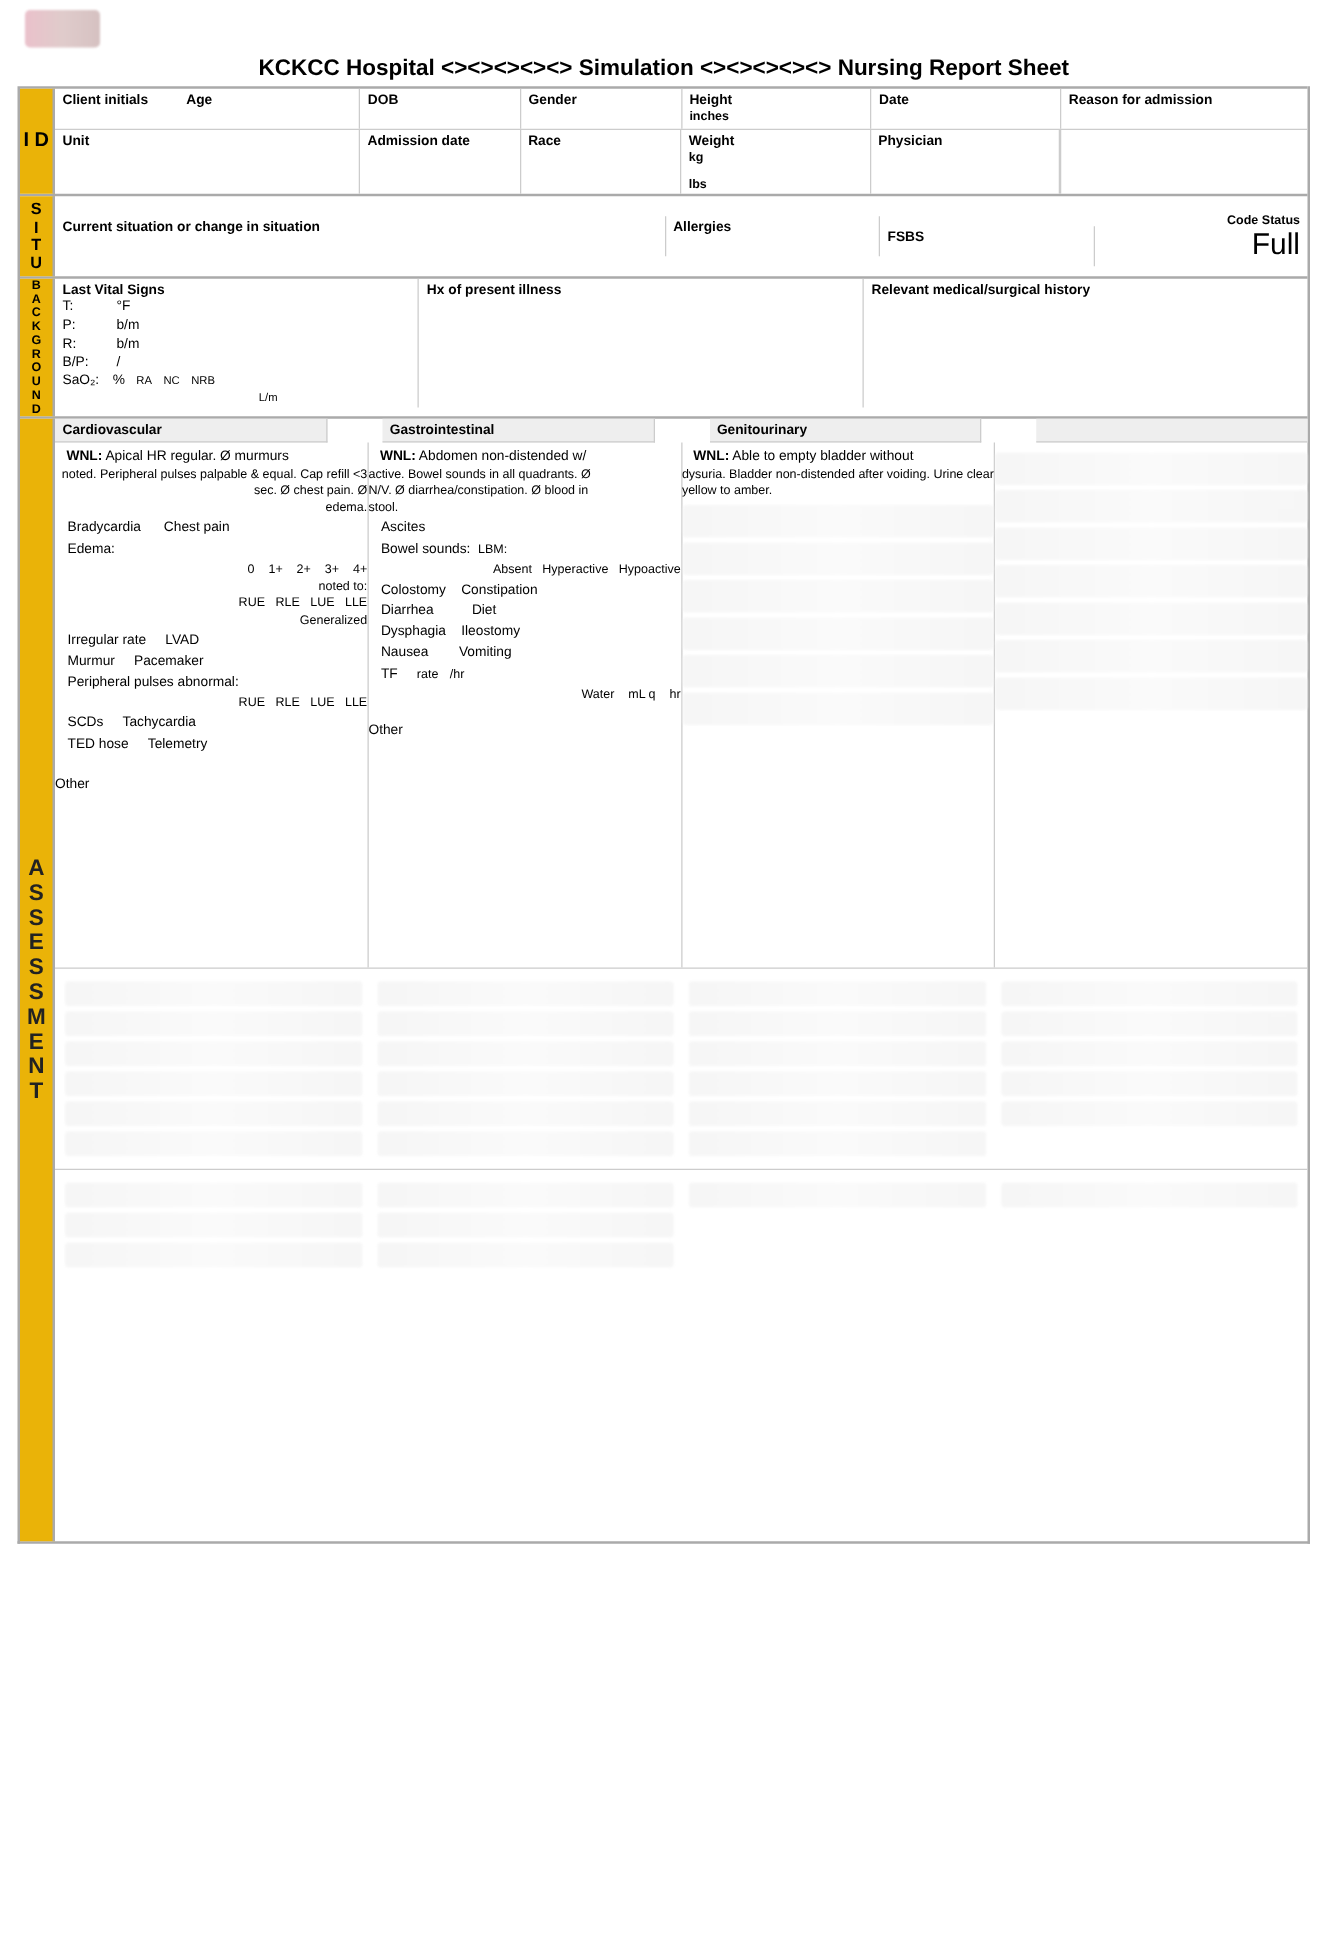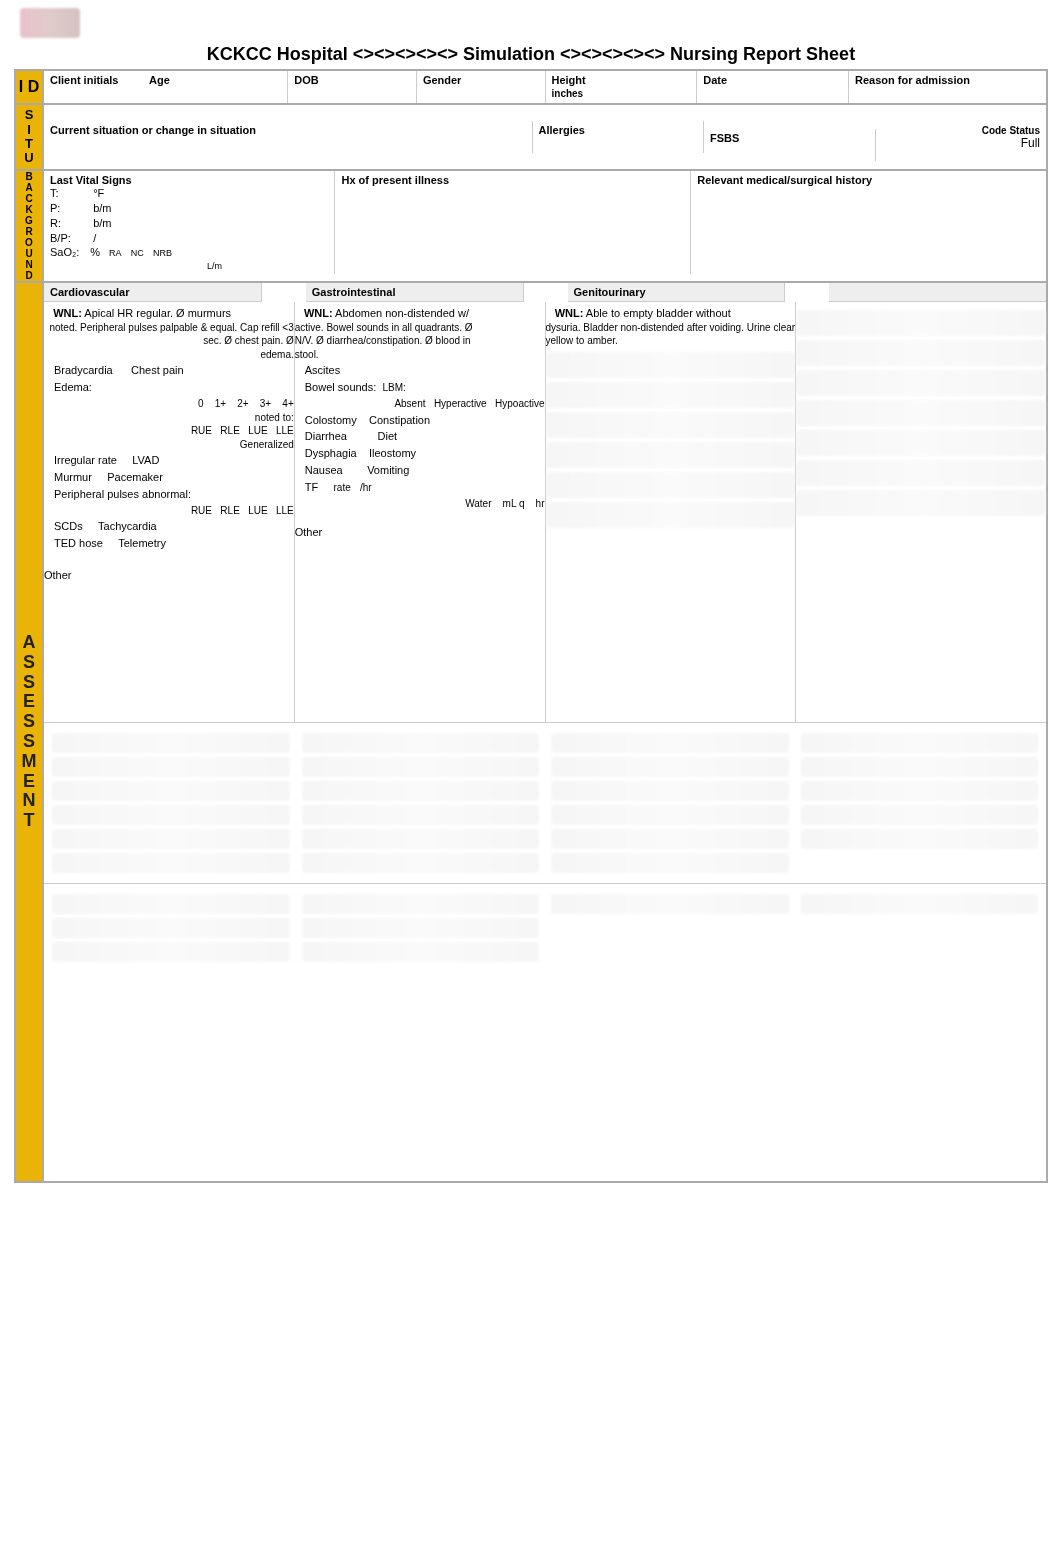--- a/index.html
+++ b/index.html
@@ -73,21 +73,21 @@
   .id-band .row2 .cell:nth-child(3){flex:1;}
   .id-band .row2 .cell:nth-child(4){flex:1.2;}
   .id-band .row2 .cell:nth-child(5){flex:1.2;}
   .id-band .row2 .cell:nth-child(6){flex:1.6; border-left:1px solid #ccc;}
   .stack-sub { display:block; font-size:10px; font-weight:bold; margin-top:2px;}
   
   .situ .cell:nth-child(1){flex:3;}
   .situ .cell:nth-child(2){flex:1;}
   .situ .cell:nth-child(3){flex:1;margin-top:16px;}
   .situ .cell:nth-child(4){flex:1; text-align:right;}
-  .code-val { font-size:12px; font-weight:normal;}
+  .code-val { font-size:24px; font-weight:normal;}
   
   .bg .cell:nth-child(1){flex:1.3;}
   .bg .cell:nth-child(2){flex:1.6;}
   .bg .cell:nth-child(3){flex:1.6;}
   .vitals-line { font-size:11px; line-height:1.35;}
   .vitals-line .lab {display:inline-block; width:34px;}
   .sao2 small{font-size:9px;}
   
   .assess-head { display:flex;gap:44px; }
   .assess-head > div {
@@ -140,20 +140,40 @@
           <span class="cell-h">Height</span>
           <span class="stack-sub">inches</span>
         </div>
         <div class="cell">
           <span class="cell-h">Date</span>
         </div>
         <div class="cell">
           <span class="cell-h">Reason for admission</span>
         </div>
       </div>
+      <div class="row row2">
+        <div class="cell">
+          <span class="cell-h">Unit</span>
+        </div>
+        <div class="cell">
+          <span class="cell-h">Admission date</span>
+        </div>
+        <div class="cell">
+          <span class="cell-h">Race</span>
+        </div>
+        <div class="cell">
+          <span class="cell-h">Weight</span>
+          <span class="stack-sub">kg</span>
+          <span class="stack-sub" style="margin-top:10px">lbs</span>
+        </div>
+        <div class="cell">
+          <span class="cell-h">Physician</span>
+        </div>
+        <div class="cell"></div>
+      </div>
     </div>
   </div>
 
   <div class="band">
     <div class="gutter big" style="font-size:13px;">
       <span>S</span>
         <span>I</span>
         <span>T</span>
         <span>U</span>
     </div>

